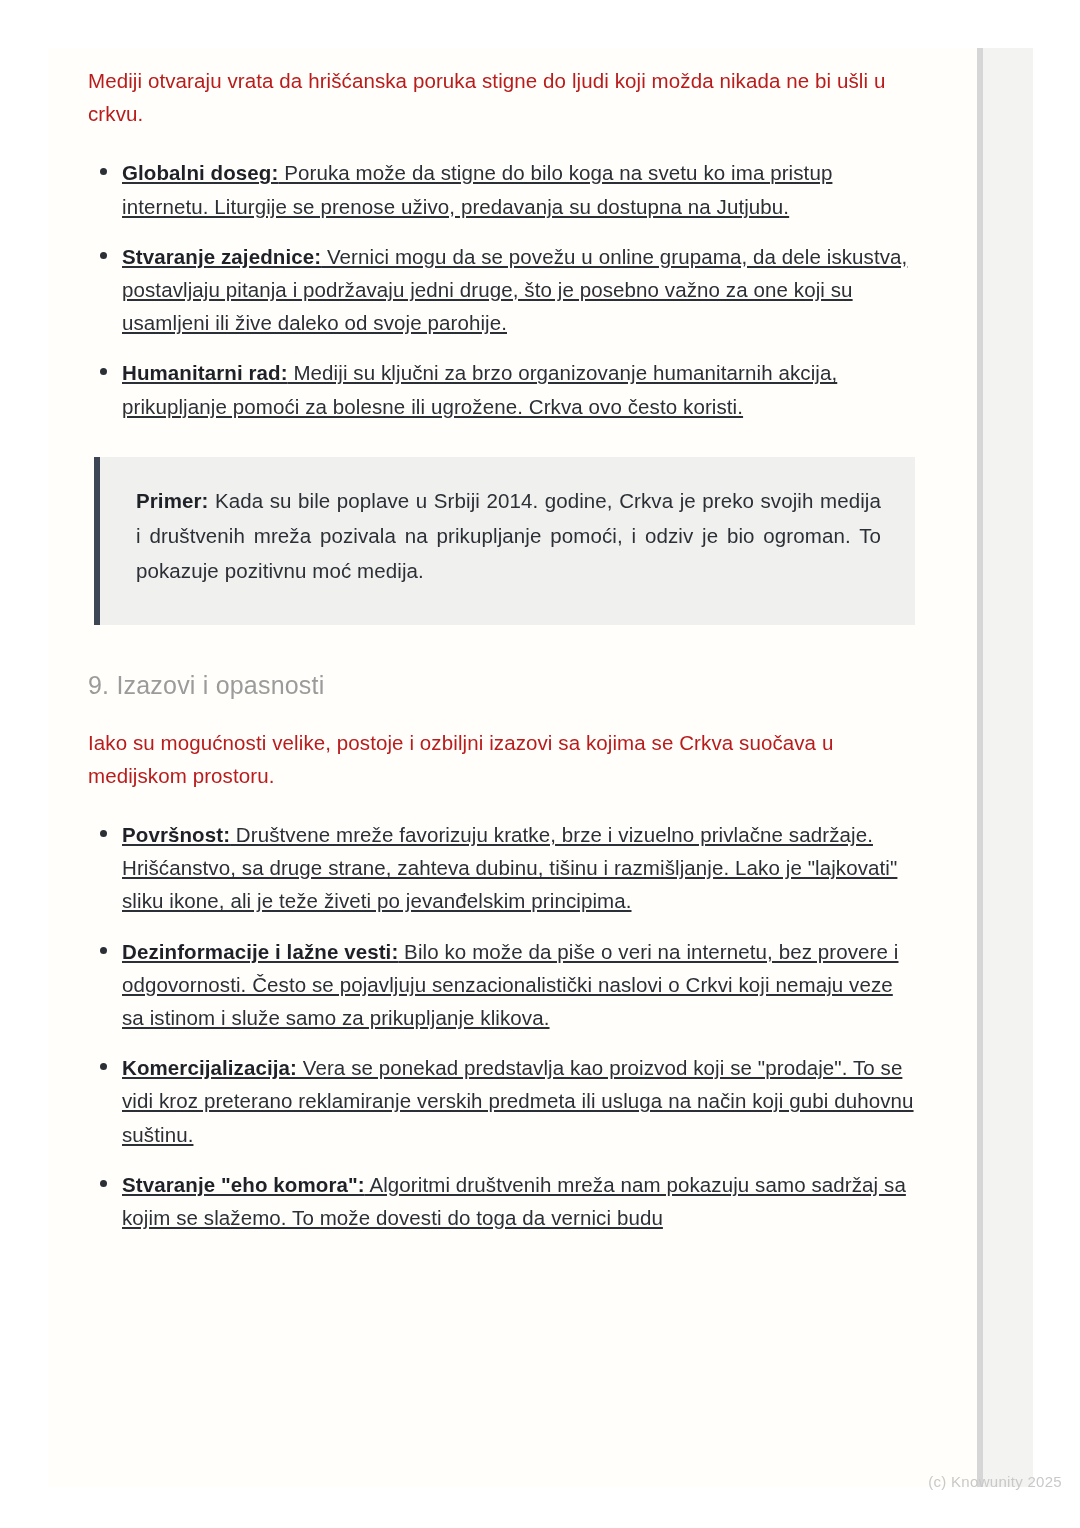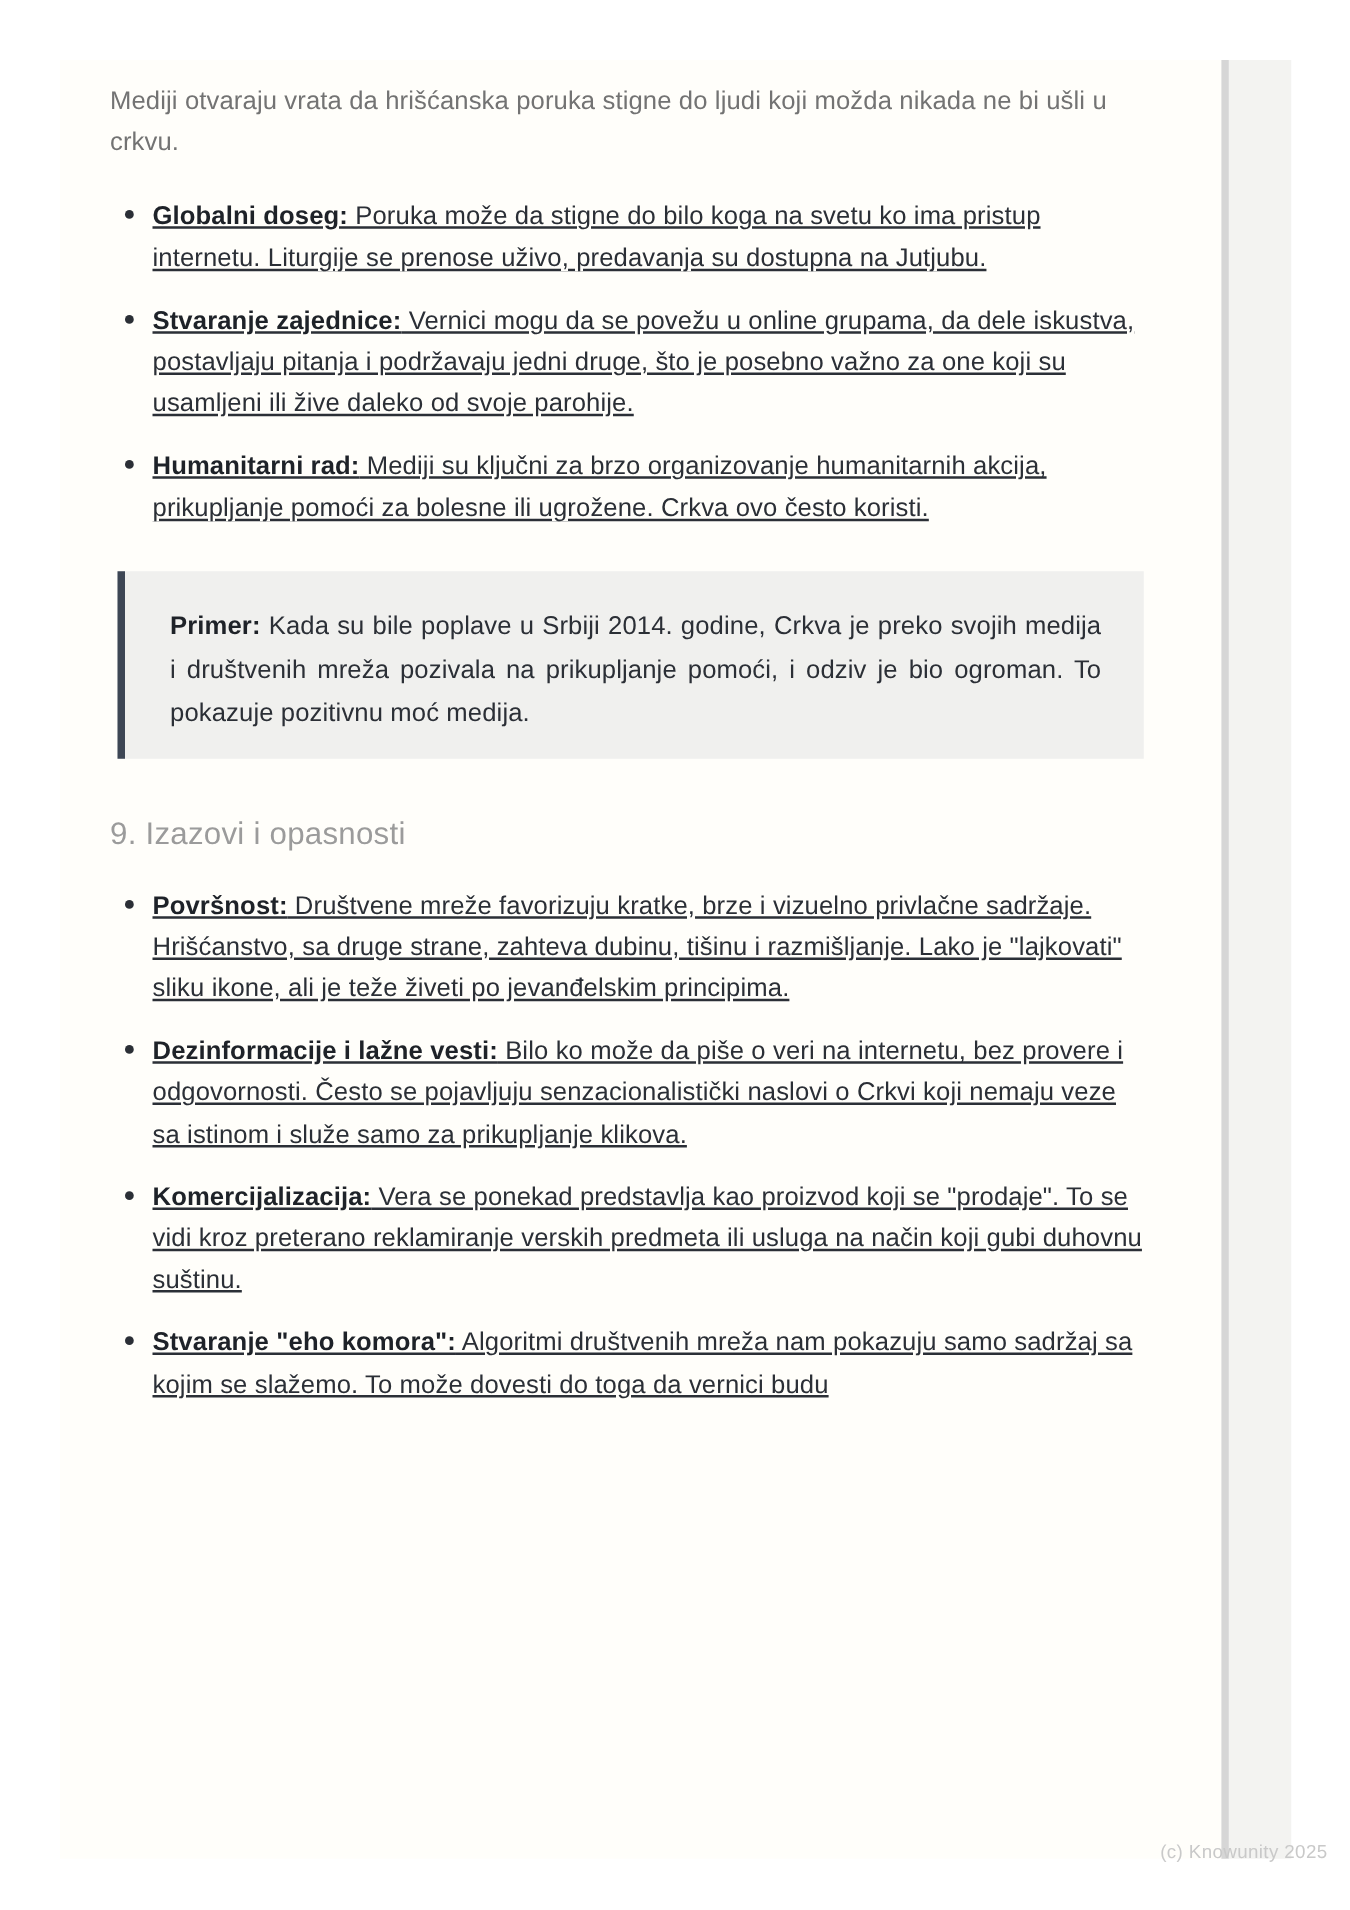--- a/index.html
+++ b/index.html
@@ -41,21 +41,21 @@
 
   #page-inner {
     padding: 16px 62px 0 40px;
     box-sizing: border-box;
   }
 
   p.body-text {
     margin: 0 0 26px 0;
     font-size: 20.5px;
     line-height: 1.62;
-    color: #737373;
+    color: #b91c1c;
     letter-spacing: 0.1px;
   }
 
   ul.bullets {
     margin: 0 0 24px 0;
     padding: 0 0 0 34px;
     list-style: none;
   }
   ul.bullets > li {
     position: relative;
@@ -80,21 +80,21 @@
   .lead {
     font-weight: bold;
     color: #1e2228;
   }
 
   
   #callout {
     margin: 34px 0 0 6px;
     background: #f0f0ee;
     border-left: 6px solid #3d4654;
-    padding: 26px 34px 18px 36px;
+    padding: 26px 34px 36px 36px;
     box-sizing: border-box;
   }
   #callout p {
     margin: 0;
     font-size: 20.5px;
     line-height: 1.72;
     color: #2b2f36;
     text-align: justify;
     letter-spacing: 0.1px;
   }
@@ -139,20 +139,21 @@
         <span class="lead">Humanitarni rad:</span><span> Mediji su ključni za brzo organizovanje humanitarnih akcija, prikupljanje pomoći za bolesne ili ugrožene. Crkva ovo često koristi.</span>
       </li>
     </ul>
 
     <div id="callout">
       <p><span class="lead">Primer:</span><span> Kada su bile poplave u Srbiji 2014. godine, Crkva je preko svojih medija i društvenih mreža pozivala na prikupljanje pomoći, i odziv je bio ogroman. To pokazuje pozitivnu moć medija.</span></p>
     </div>
 
     <h2 class="section-heading">9. Izazovi i opasnosti</h2>
 
+    <p class="body-text">Iako su mogućnosti velike, postoje i ozbiljni izazovi sa kojima se Crkva suočava u medijskom prostoru.</p>
 
     <ul class="bullets">
       <li>
         <span class="lead">Površnost:</span><span> Društvene mreže favorizuju kratke, brze i vizuelno privlačne sadržaje. Hrišćanstvo, sa druge strane, zahteva dubinu, tišinu i razmišljanje. Lako je "lajkovati" sliku ikone, ali je teže živeti po jevanđelskim principima.</span>
       </li>
       <li>
         <span class="lead">Dezinformacije i lažne vesti:</span><span> Bilo ko može da piše o veri na internetu, bez provere i odgovornosti. Često se pojavljuju senzacionalistički naslovi o Crkvi koji nemaju veze sa istinom i služe samo za prikupljanje klikova.</span>
       </li>
       <li>
         <span class="lead">Komercijalizacija:</span><span> Vera se ponekad predstavlja kao proizvod koji se "prodaje". To se vidi kroz preterano reklamiranje verskih predmeta ili usluga na način koji gubi duhovnu suštinu.</span>

